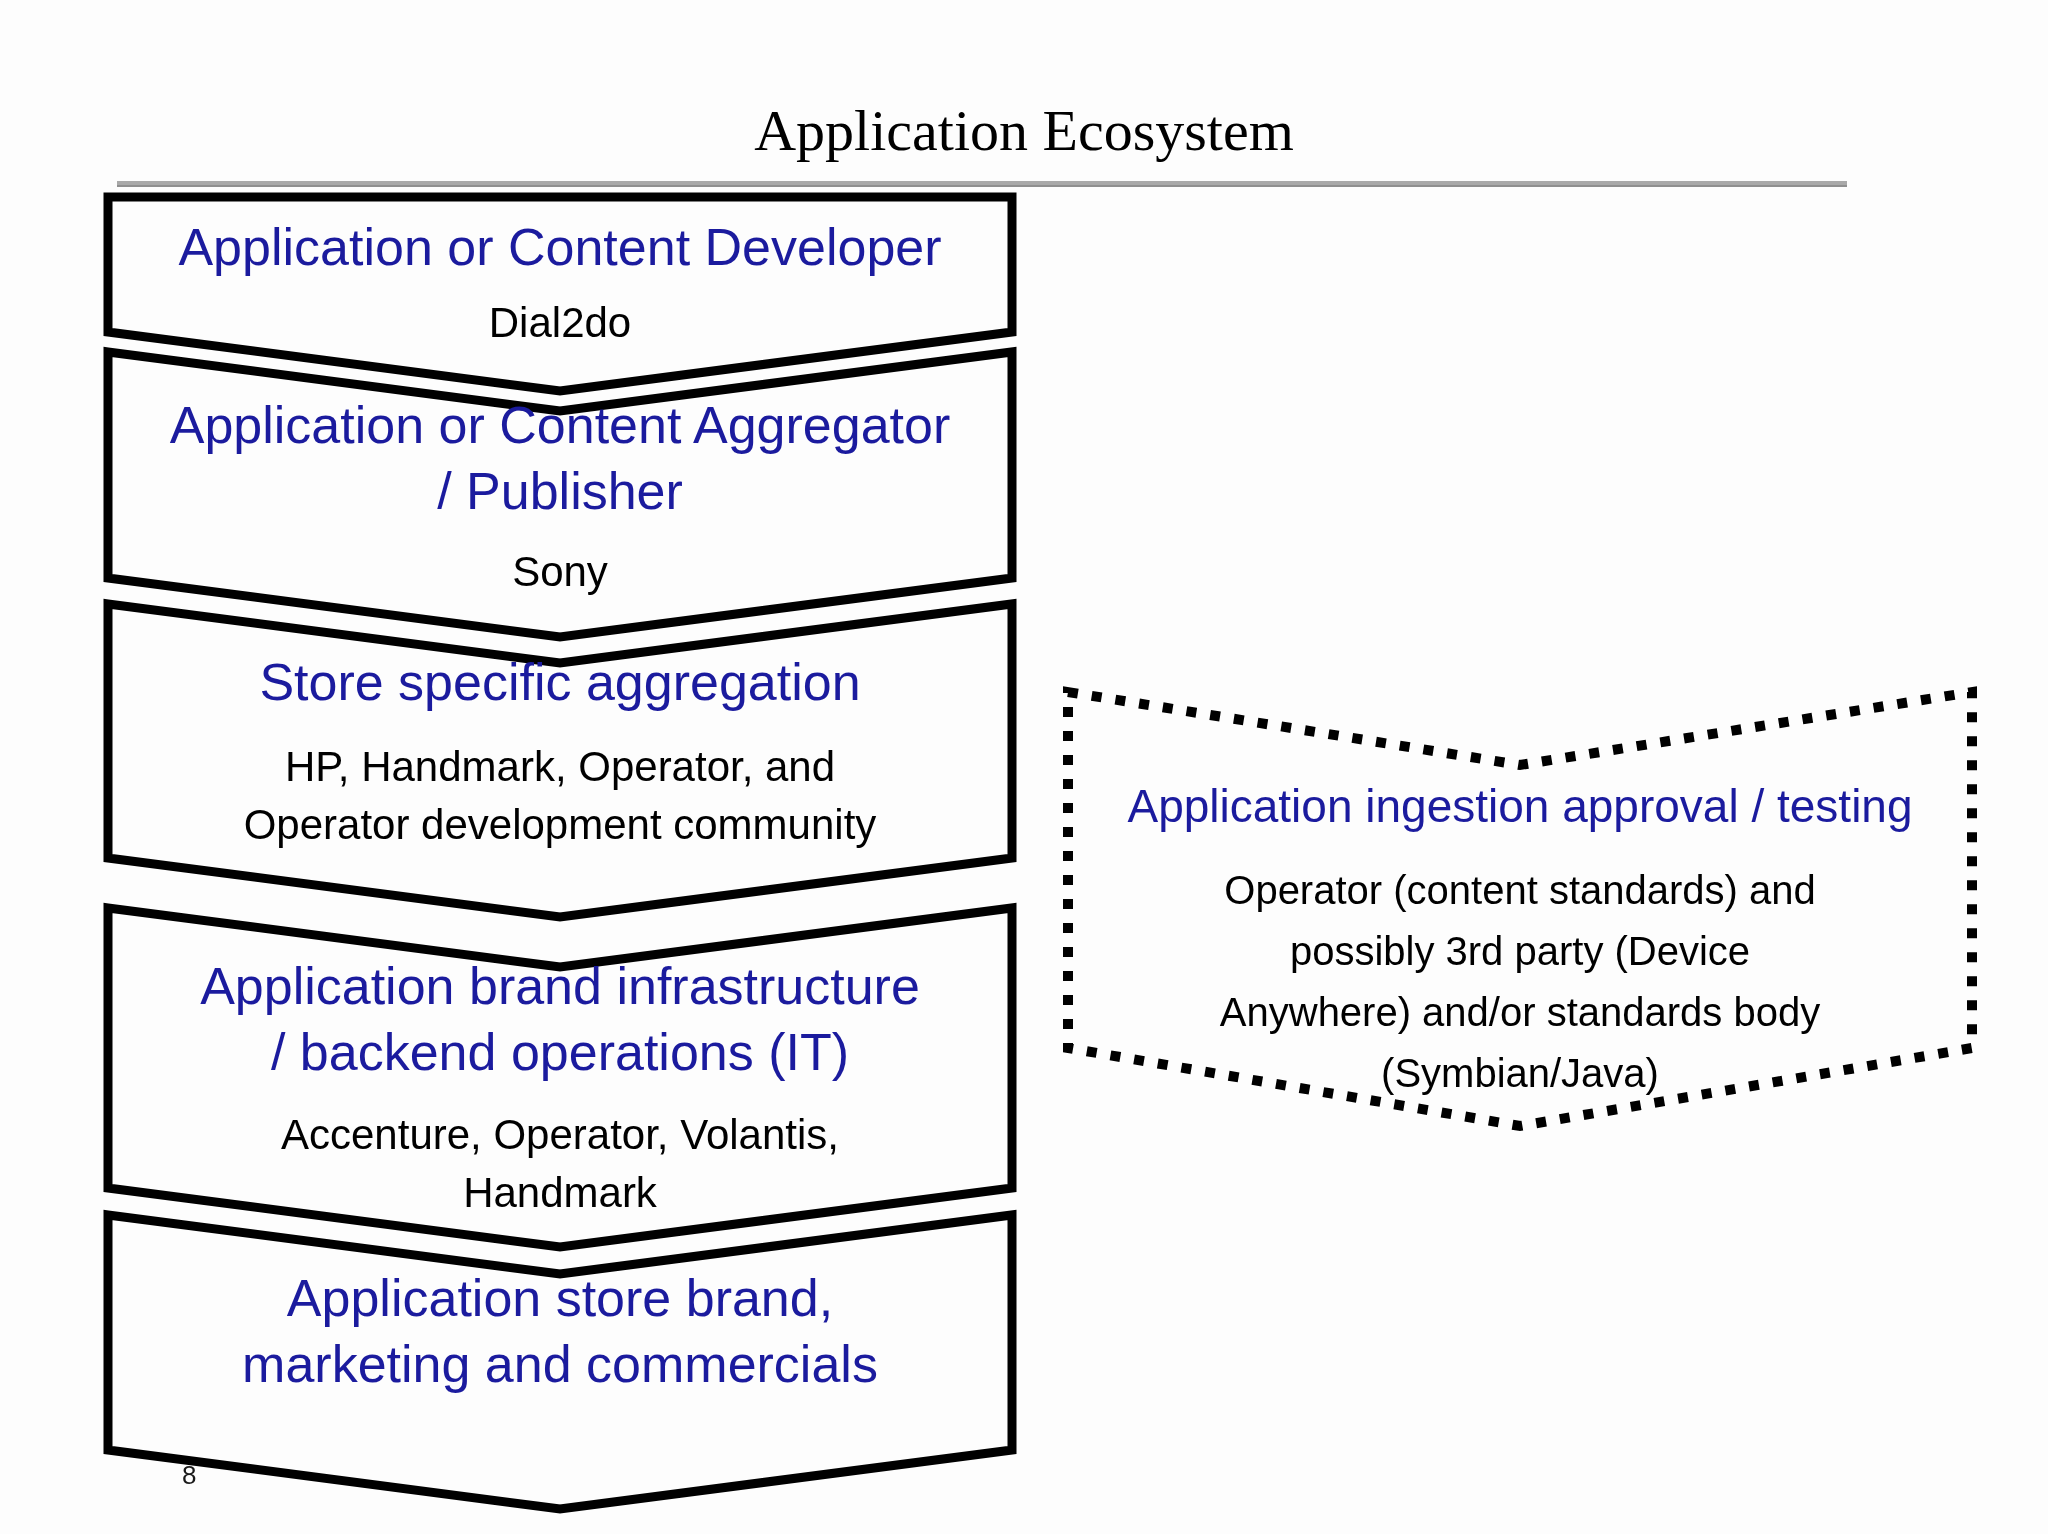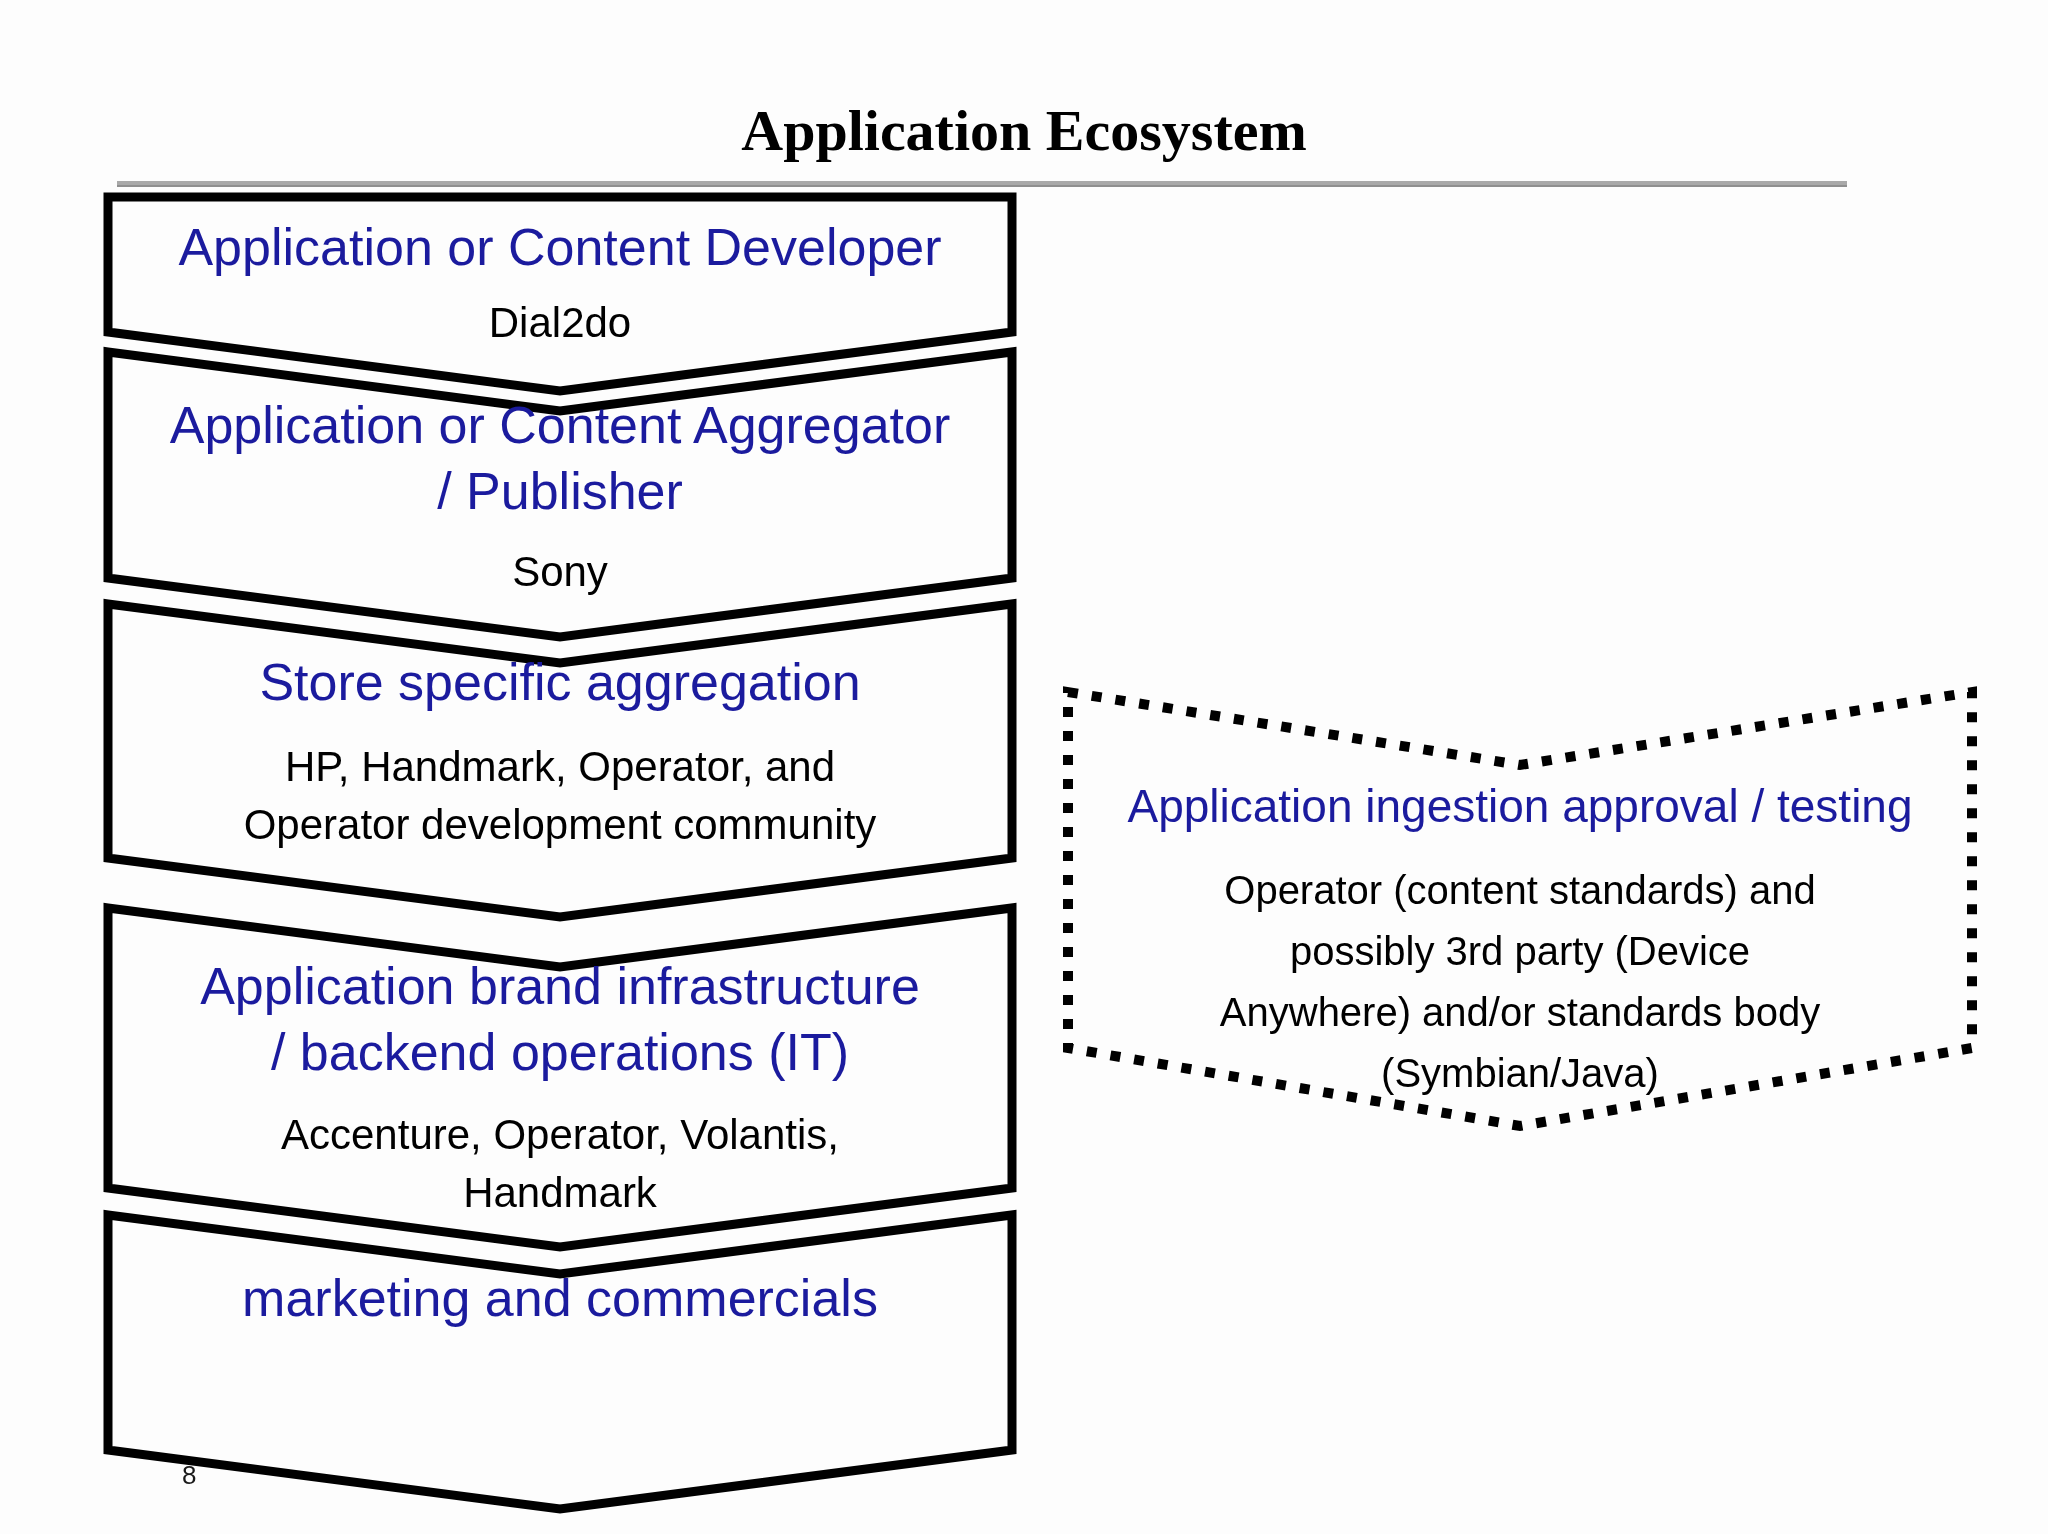--- a/index.html
+++ b/index.html
@@ -9,21 +9,21 @@
     background:#fdfdfd;
     overflow:hidden;
     font-family:"Liberation Sans","DejaVu Sans",sans-serif;
   }
   .title{
     position:absolute;
     top:96px;left:0;width:2048px;
     margin:0;
     text-align:center;
     font-family:"Liberation Serif","DejaVu Serif",serif;
-    font-weight:bold;
+    font-weight:normal;
     font-size:58px;
     line-height:70px;
     color:#000;
   }
   .rule{
     position:absolute;
     left:117px;top:181px;
     width:1730px;height:4px;
     background:#a9a9a9;
     border-bottom:2px solid #8f8f8f;
@@ -96,20 +96,21 @@
   <div class="t blue" style="top:953px">
     <div>Application brand infrastructure</div>
     <div>/ backend operations (IT)</div>
   </div>
   <div class="t sub" style="top:1106px">
     <div>Accenture, Operator, Volantis,</div>
     <div>Handmark</div>
   </div>
 
   <div class="t blue" style="top:1265px">
+    <div>Application store brand,</div>
     <div>marketing and commercials</div>
   </div>
 
   <div class="t side side-blue" style="top:776px">
     <div>Application ingestion approval / testing</div>
   </div>
   <div class="t side side-sub" style="top:860px">
     <div>Operator (content standards) and</div>
     <div>possibly 3rd party (Device</div>
     <div>Anywhere) and/or standards body</div>

